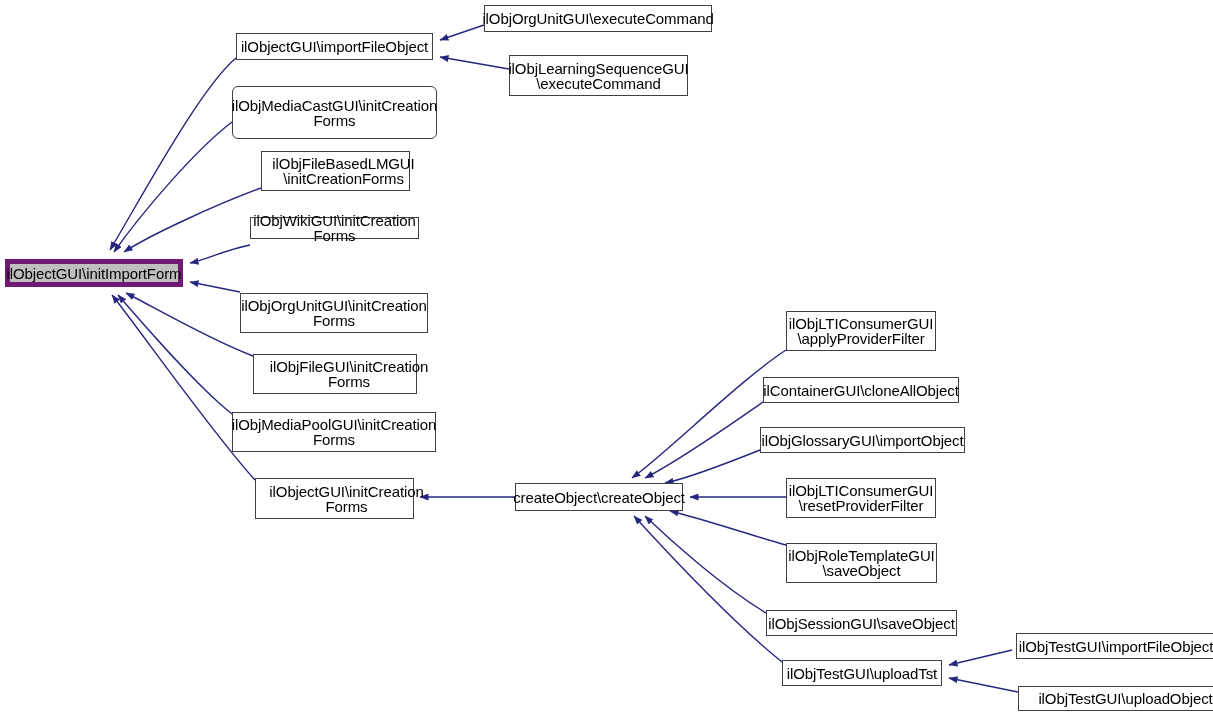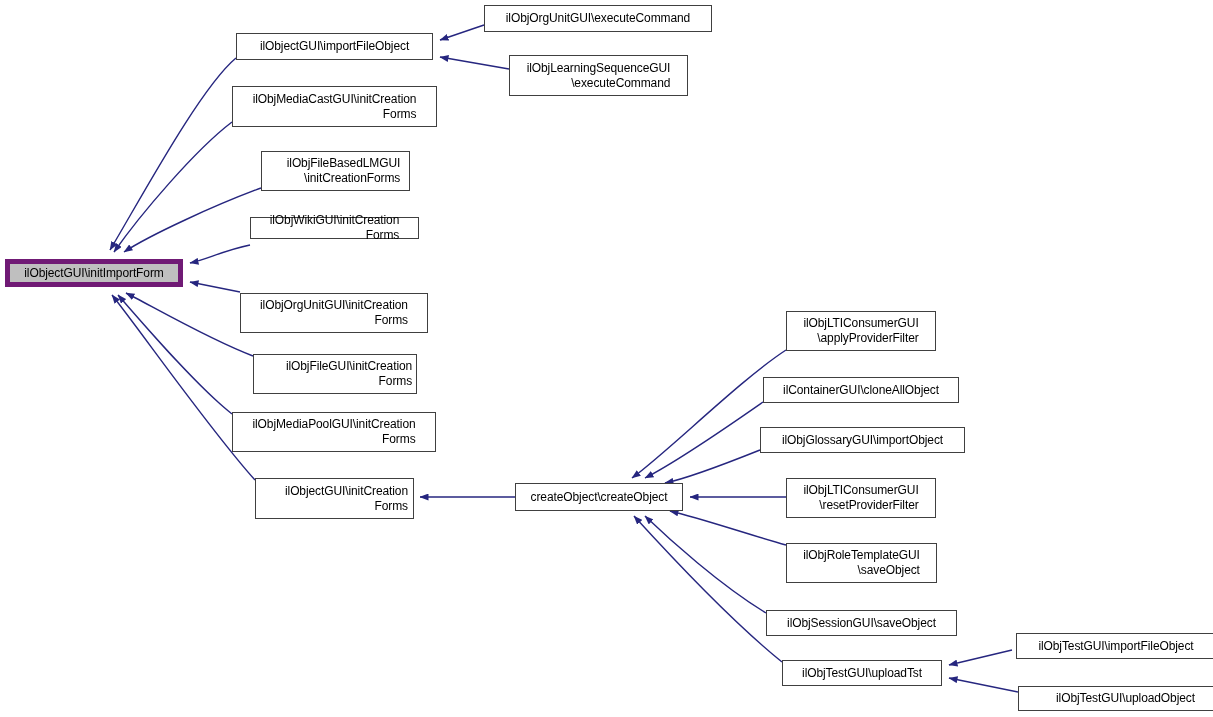--- a/index.html
+++ b/index.html
@@ -22,23 +22,23 @@
     width: 1213px;
     height: 717px;
     pointer-events: none;
   }
   .node {
     position: absolute;
     box-sizing: border-box;
     border: 1px solid #404040;
     background: #ffffff;
     color: #000000;
-    font-size: 12px;
+    font-size: 15px;
     line-height: 15px;
-    text-align: right;
+    text-align: center;
     display: flex;
     align-items: center;
     justify-content: center;
     white-space: pre-line;
     letter-spacing: -0.1px;
   }
   .node.highlight {
     background: #bfbfbf;
     border: 5px solid #701a75;
   }
@@ -75,21 +75,21 @@
         <path d="M 1012,650 L 949,665" fill="none" stroke="#26267f" stroke-width="1.4" marker-end="url(#arrowhead)"></path>
         <path d="M 1018,692 L 949,678" fill="none" stroke="#26267f" stroke-width="1.4" marker-end="url(#arrowhead)"></path>
       </g>
   </svg>
   <div id="nodes-group">
       <div class="node highlight" style="left: 5px; top: 259px; width: 178px; height: 28px;">ilObjectGUI\initImportForm</div>
       <div class="node" style="left: 236px; top: 33px; width: 197px; height: 27px;">ilObjectGUI\importFileObject</div>
       <div class="node" style="left: 484px; top: 5px; width: 228px; height: 27px;">ilObjOrgUnitGUI\executeCommand</div>
       <div class="node" style="left: 509px; top: 55px; width: 179px; height: 41px;">ilObjLearningSequenceGUI
 \executeCommand</div>
-      <div class="node" style="left: 232px; top: 86px; width: 205px; height: 41px;">ilObjMediaCastGUI\initCreation
+      <div class="node" style="left: 232px; top: 86px; width: 205px; height: 53px; border-radius: 6px;">ilObjMediaCastGUI\initCreation
 Forms</div>
       <div class="node" style="left: 261px; top: 151px; width: 149px; height: 40px; padding-left: 16px;">ilObjFileBasedLMGUI
 \initCreationForms</div>
       <div class="node" style="left: 250px; top: 217px; width: 169px; height: 22px;">ilObjWikiGUI\initCreation
 Forms</div>
       <div class="node" style="left: 240px; top: 282px; width: 188px; height: 40px; margin-top: 11px;">ilObjOrgUnitGUI\initCreation
 Forms</div>
       <div class="node" style="left: 253px; top: 354px; width: 164px; height: 40px; padding-left: 28px;">ilObjFileGUI\initCreation
 Forms</div>
       <div class="node" style="left: 232px; top: 412px; width: 204px; height: 40px;">ilObjMediaPoolGUI\initCreation

